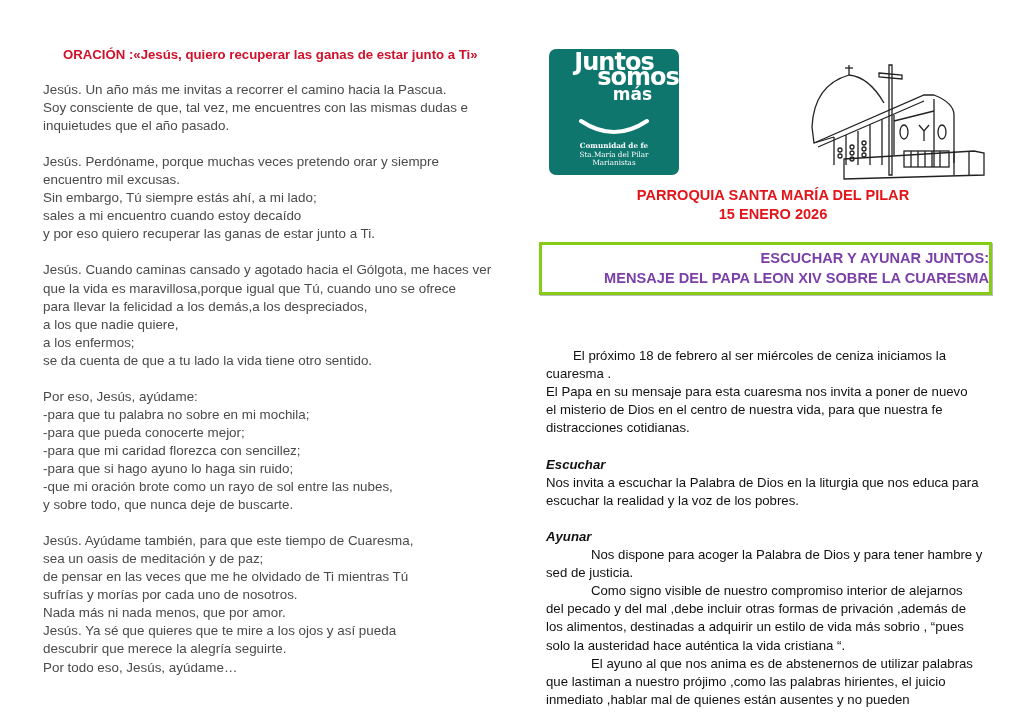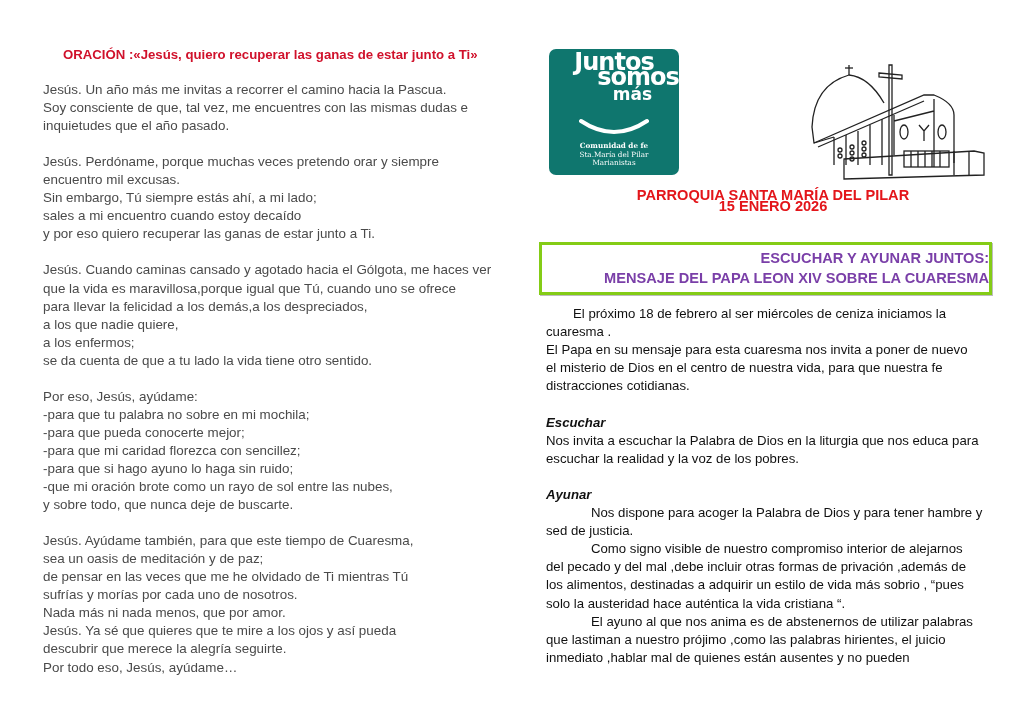--- a/index.html
+++ b/index.html
@@ -34,35 +34,35 @@
     .logo .sub { position: absolute; left: 0; right: 0; top: 93px; font-family: "DejaVu Serif", serif; font-size: 7.2px; line-height: 8.5px; }
     .logo .sub .b { font-weight: bold; }
 
     .church { position: absolute; left: 262px; top: 55px; }
 
     .parish {
       position: absolute; left: 25px; width: 472px; text-align: center;
       color: #e3151a; font-weight: bold; font-size: 14.6px; line-height: 19px;
     }
     .parish-name { top: 186px; }
-    .parish-date { top: 197px; }
+    .parish-date { top: 205px; }
 
     .title-box {
       position: absolute; left: 27px; top: 242px; width: 447px; height: 47px;
       border: 3px solid #84cc16; box-shadow: 1px 1px 0 #bdbdbd;
       color: #7a3fa8; font-weight: bold; font-size: 14.6px; text-align: right; line-height: 20px;
     }
     .title-box .l1 { margin-top: 3px; }
 
     .article {
       position: absolute; left: 34px; top: 305px; width: 460px;
       color: #111; font-size: 13.2px; line-height: 18.1px;
     }
     .article .line { white-space: nowrap; }
-    .article .indent1 { padding-left: 27px; }
+    .article .indent1 { padding-left: 27px; margin-top: 42px; }
     .article .indent2 { padding-left: 45px; }
     .article .heading { font-weight: bold; font-style: italic; }
     .article .gap { height: 18.1px; }
   </style>
 </head>
 <body>
 
 <div class="page left">
   <div class="prayer-title">ORACIÓN :«Jesús, quiero recuperar las ganas de estar junto a Ti»</div>
   <div class="prayer-body" id="prayer-body">

